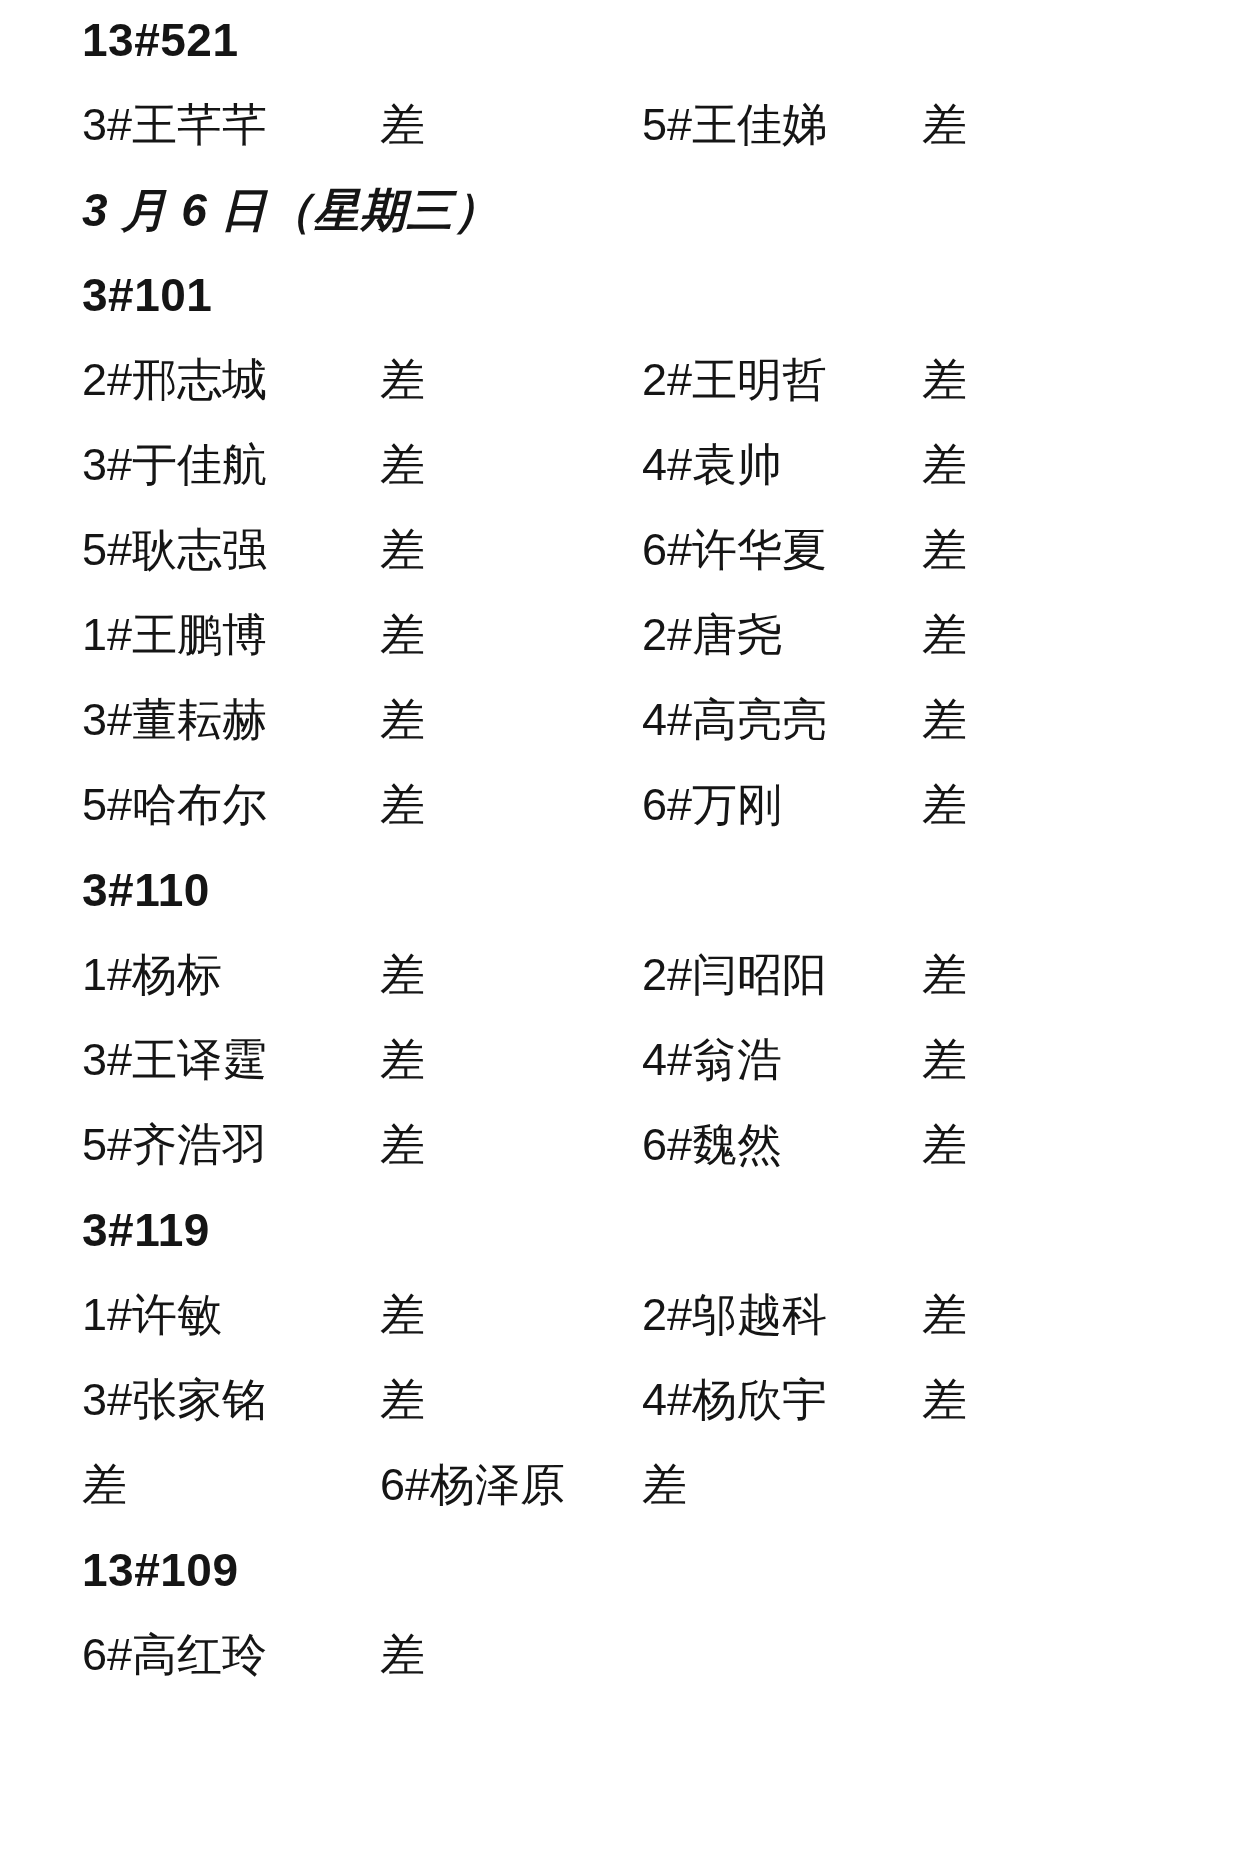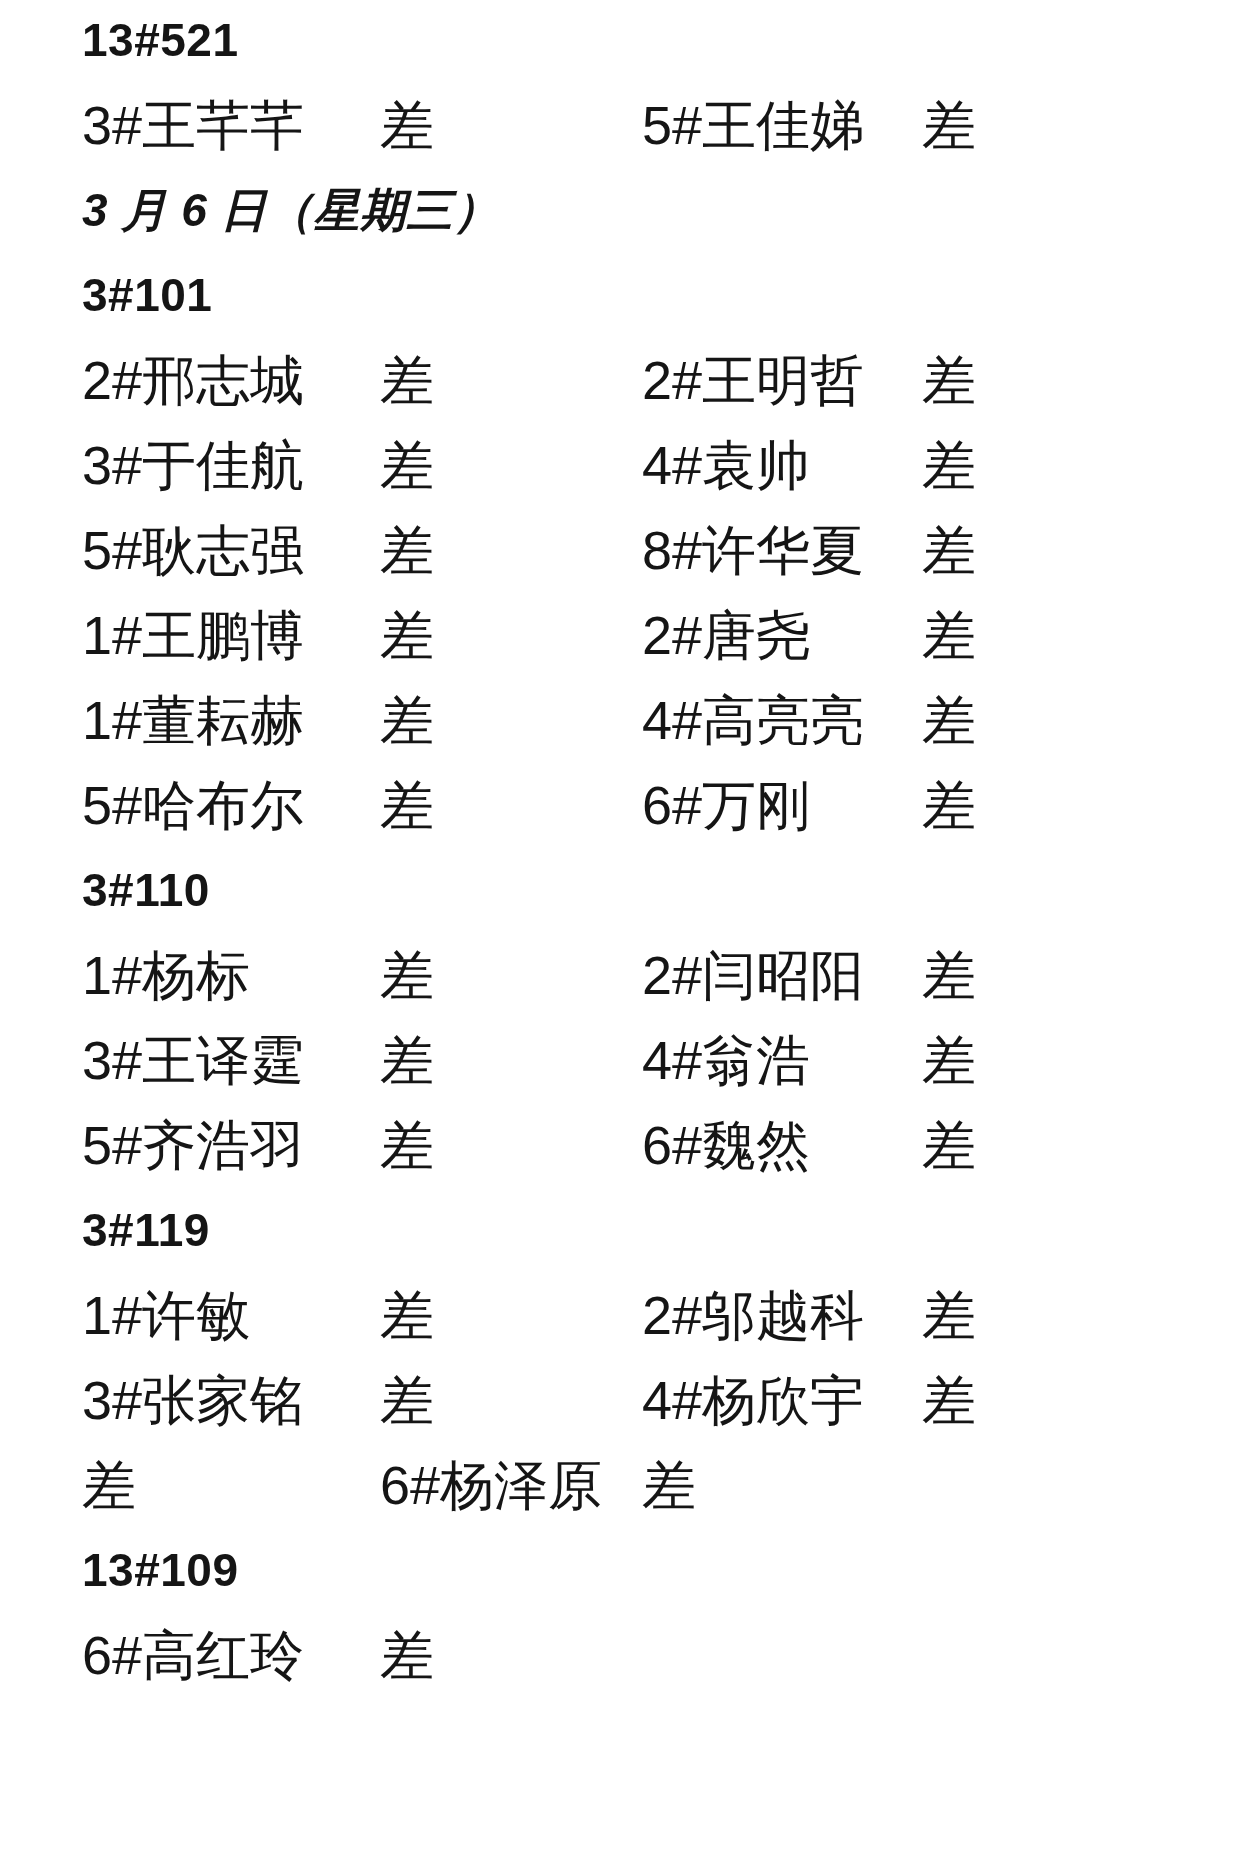--- a/index.html
+++ b/index.html
@@ -30,21 +30,21 @@
     margin-top: 0;
   }
   h2.title { margin-block-start: 0; margin-block-end: 33px; }
   .date-heading {
     margin-top: 79px;
     font-style: italic;
   }
   .row {
     display: grid;
     grid-template-columns: 298px 262px 280px auto;
-    font-size: 54px;
+    font-size: 45px;
     font-weight: 400;
   }
   .cell {
     display: block;
     overflow: visible;
   }
 </style>
 </head>
 <body>
 
@@ -72,34 +72,34 @@
     </div>
     <div class="line row">
       <span class="cell name">3#于佳航</span>
       <span class="cell rating">差</span>
       <span class="cell name">4#袁帅</span>
       <span class="cell rating">差</span>
     </div>
     <div class="line row">
       <span class="cell name">5#耿志强</span>
       <span class="cell rating">差</span>
-      <span class="cell name">8#许华夏</span>
+      <span class="cell name">6#许华夏</span>
       <span class="cell rating">差</span>
     </div>
   </section>
 
   <section>
     <div class="line row">
       <span class="cell name">1#王鹏博</span>
       <span class="cell rating">差</span>
       <span class="cell name">2#唐尧</span>
       <span class="cell rating">差</span>
     </div>
     <div class="line row">
-      <span class="cell name">1#董耘赫</span>
+      <span class="cell name">3#董耘赫</span>
       <span class="cell rating">差</span>
       <span class="cell name">4#高亮亮</span>
       <span class="cell rating">差</span>
     </div>
     <div class="line row">
       <span class="cell name">5#哈布尔</span>
       <span class="cell rating">差</span>
       <span class="cell name">6#万刚</span>
       <span class="cell rating">差</span>
     </div>

